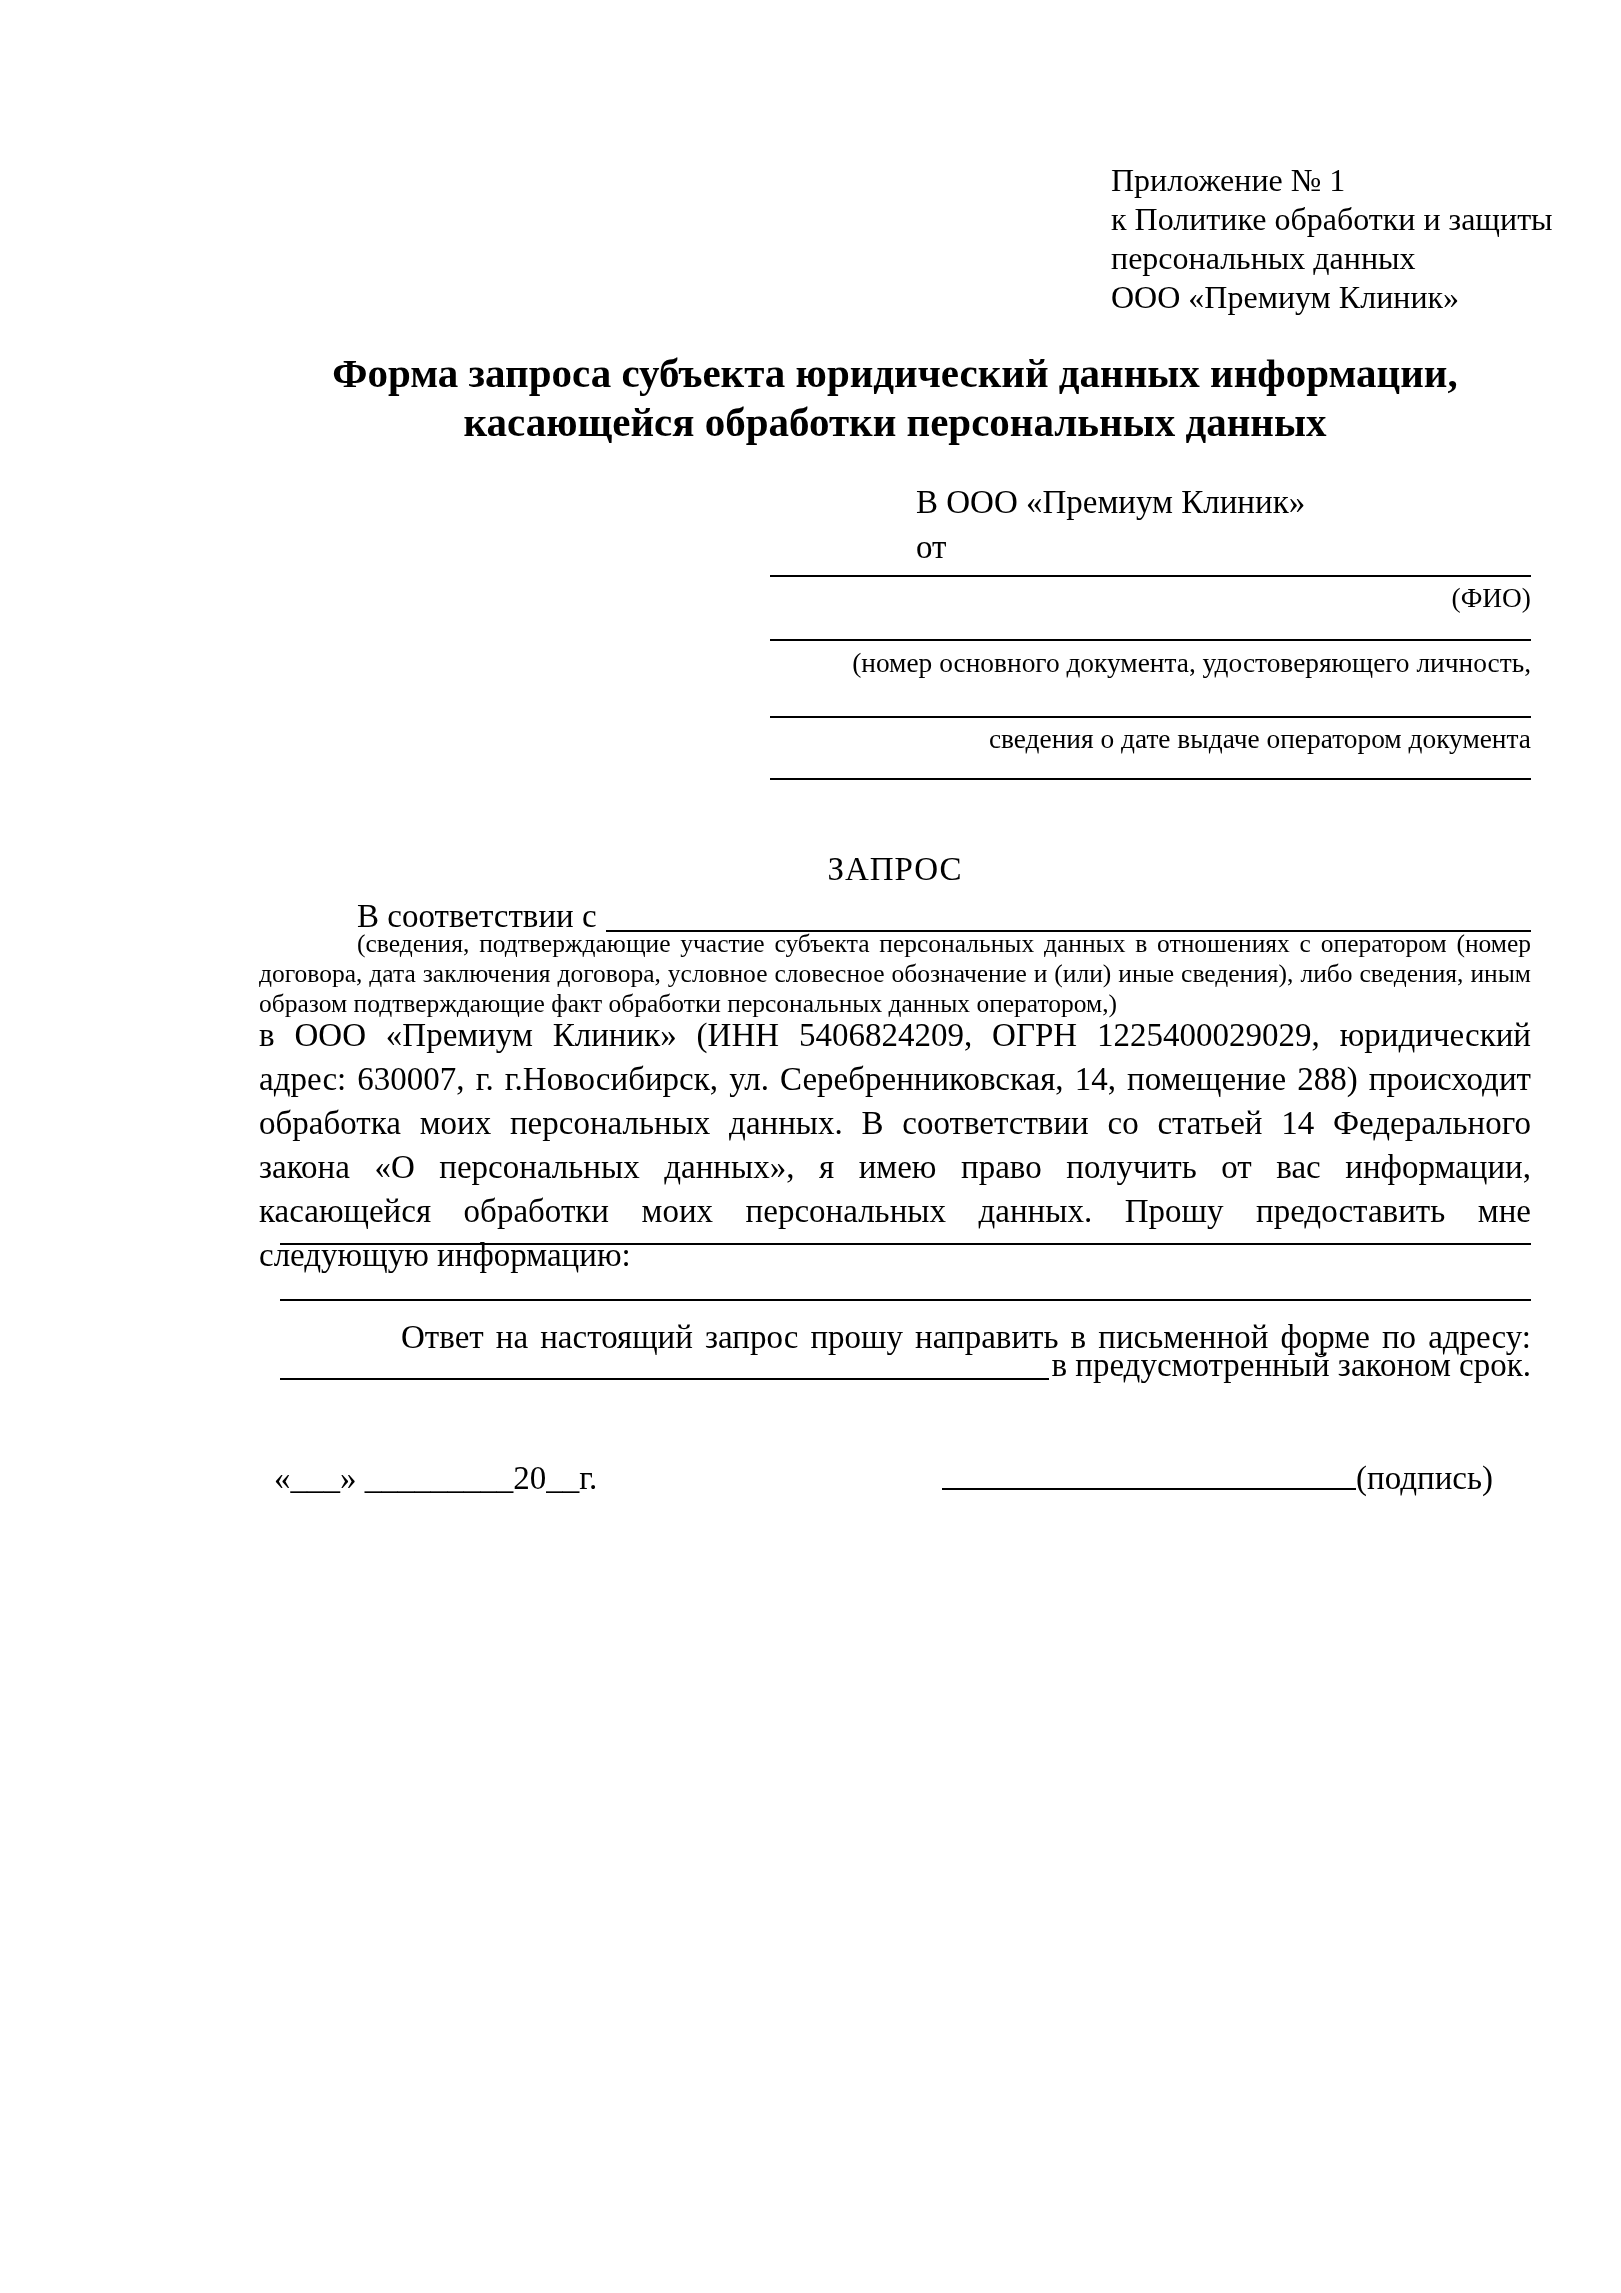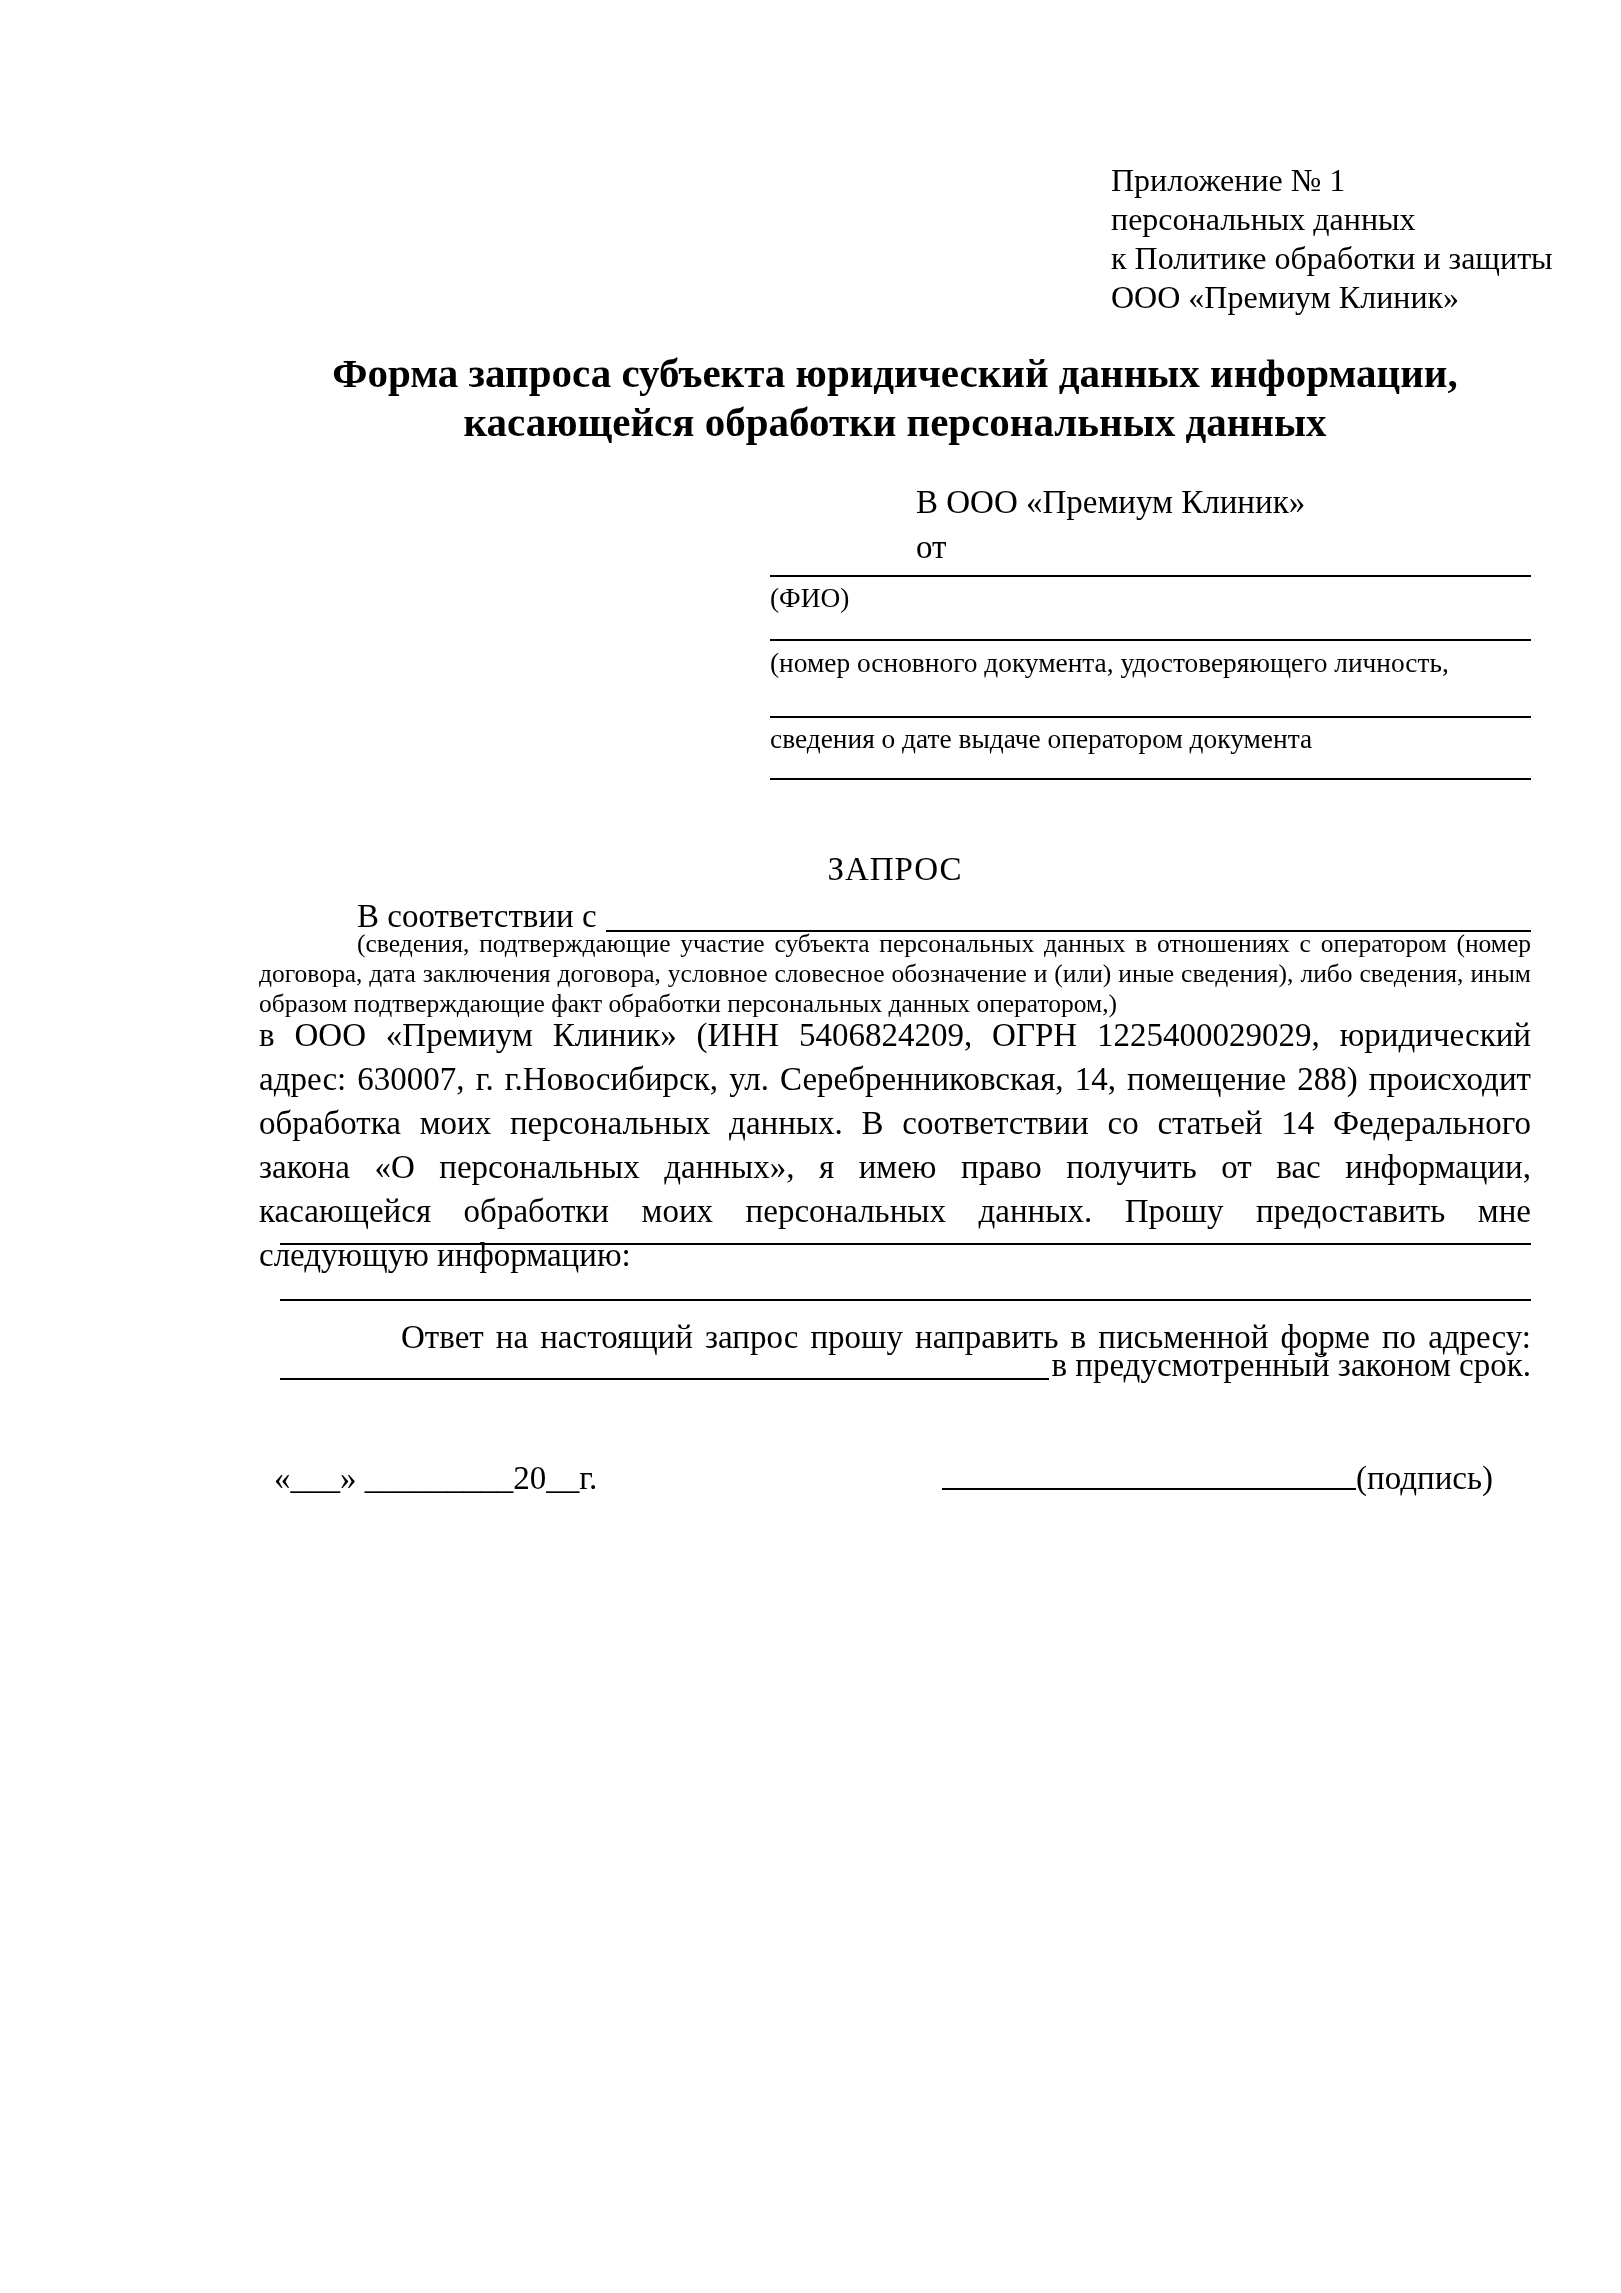--- a/index.html
+++ b/index.html
@@ -44,21 +44,21 @@
   .addr-to   { left: 868px; top: 484px; white-space: nowrap; }
   .addr-from { left: 868px; top: 529px; }
 
   
   .fillcol { left: 722px; width: 761px; }
   .rule {
     height: 0;
     border-bottom: 2.9px solid #000000;
   }
   .caption {
-    text-align: left;
+    text-align: right;
     font-size: 27.4px;
     line-height: 33px;
   }
   .cap-fio    { top: 582px; }
   .cap-docnum { top: 647px; }
   .cap-docdat { top: 723px; }
   .cap-docorg { top: 786px; }
   .ln-fio    { top: 575px; }
   .ln-docnum { top: 639px; }
   .ln-docdat { top: 716px; }
@@ -144,22 +144,22 @@
   .sig-line   { left: 894px; top: 1488px; width: 414px; }
   .sig-cap    { left: 1308px; top: 1460px; white-space: nowrap; }
 </style>
 </head>
 <body>
 
 <div id="page">
 
   <div class="abs appendix">
     <div>Приложение № 1</div>
+    <div>к Политике обработки и защиты</div>
     <div>персональных данных</div>
-    <div>к Политике обработки и защиты</div>
     <div>ООО «Премиум Клиник»</div>
   </div>
 
   <div class="abs doc-title">
     <div>Форма запроса субъекта юридический данных информации,</div>
     <div>касающейся обработки персональных данных</div>
   </div>
 
   <div class="abs addr-to">В ООО «Премиум Клиник»</div>
   <div class="abs addr-from">от</div>

